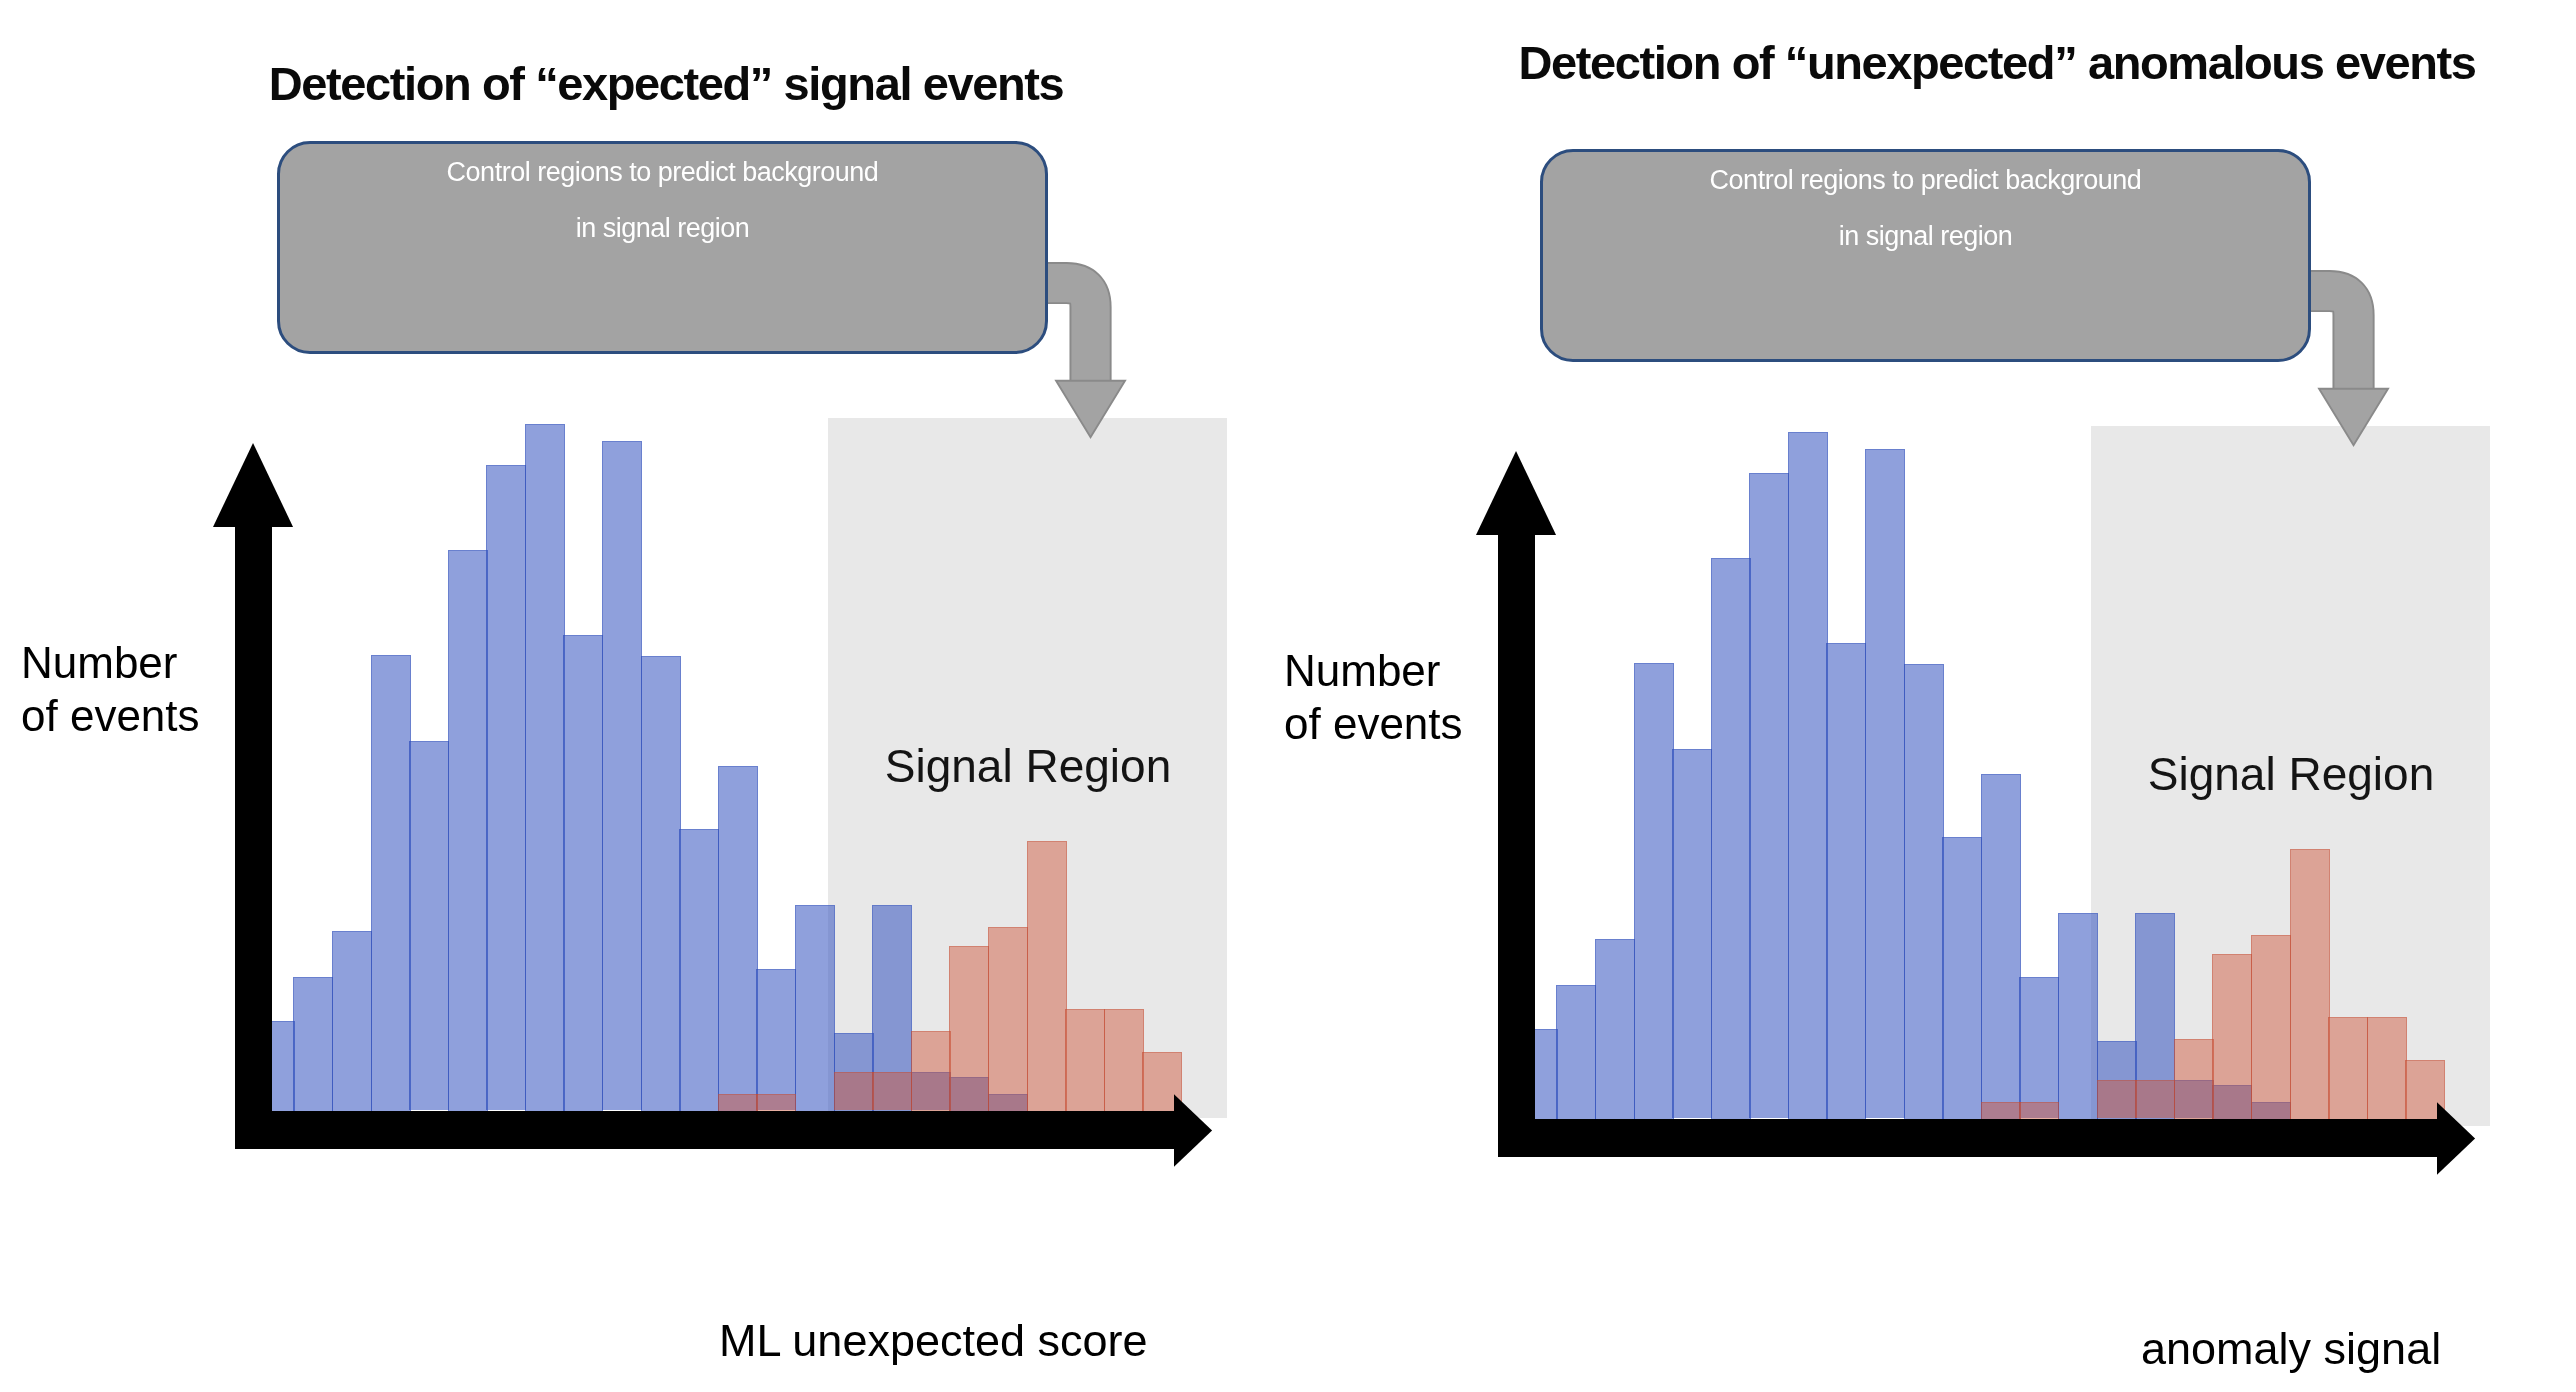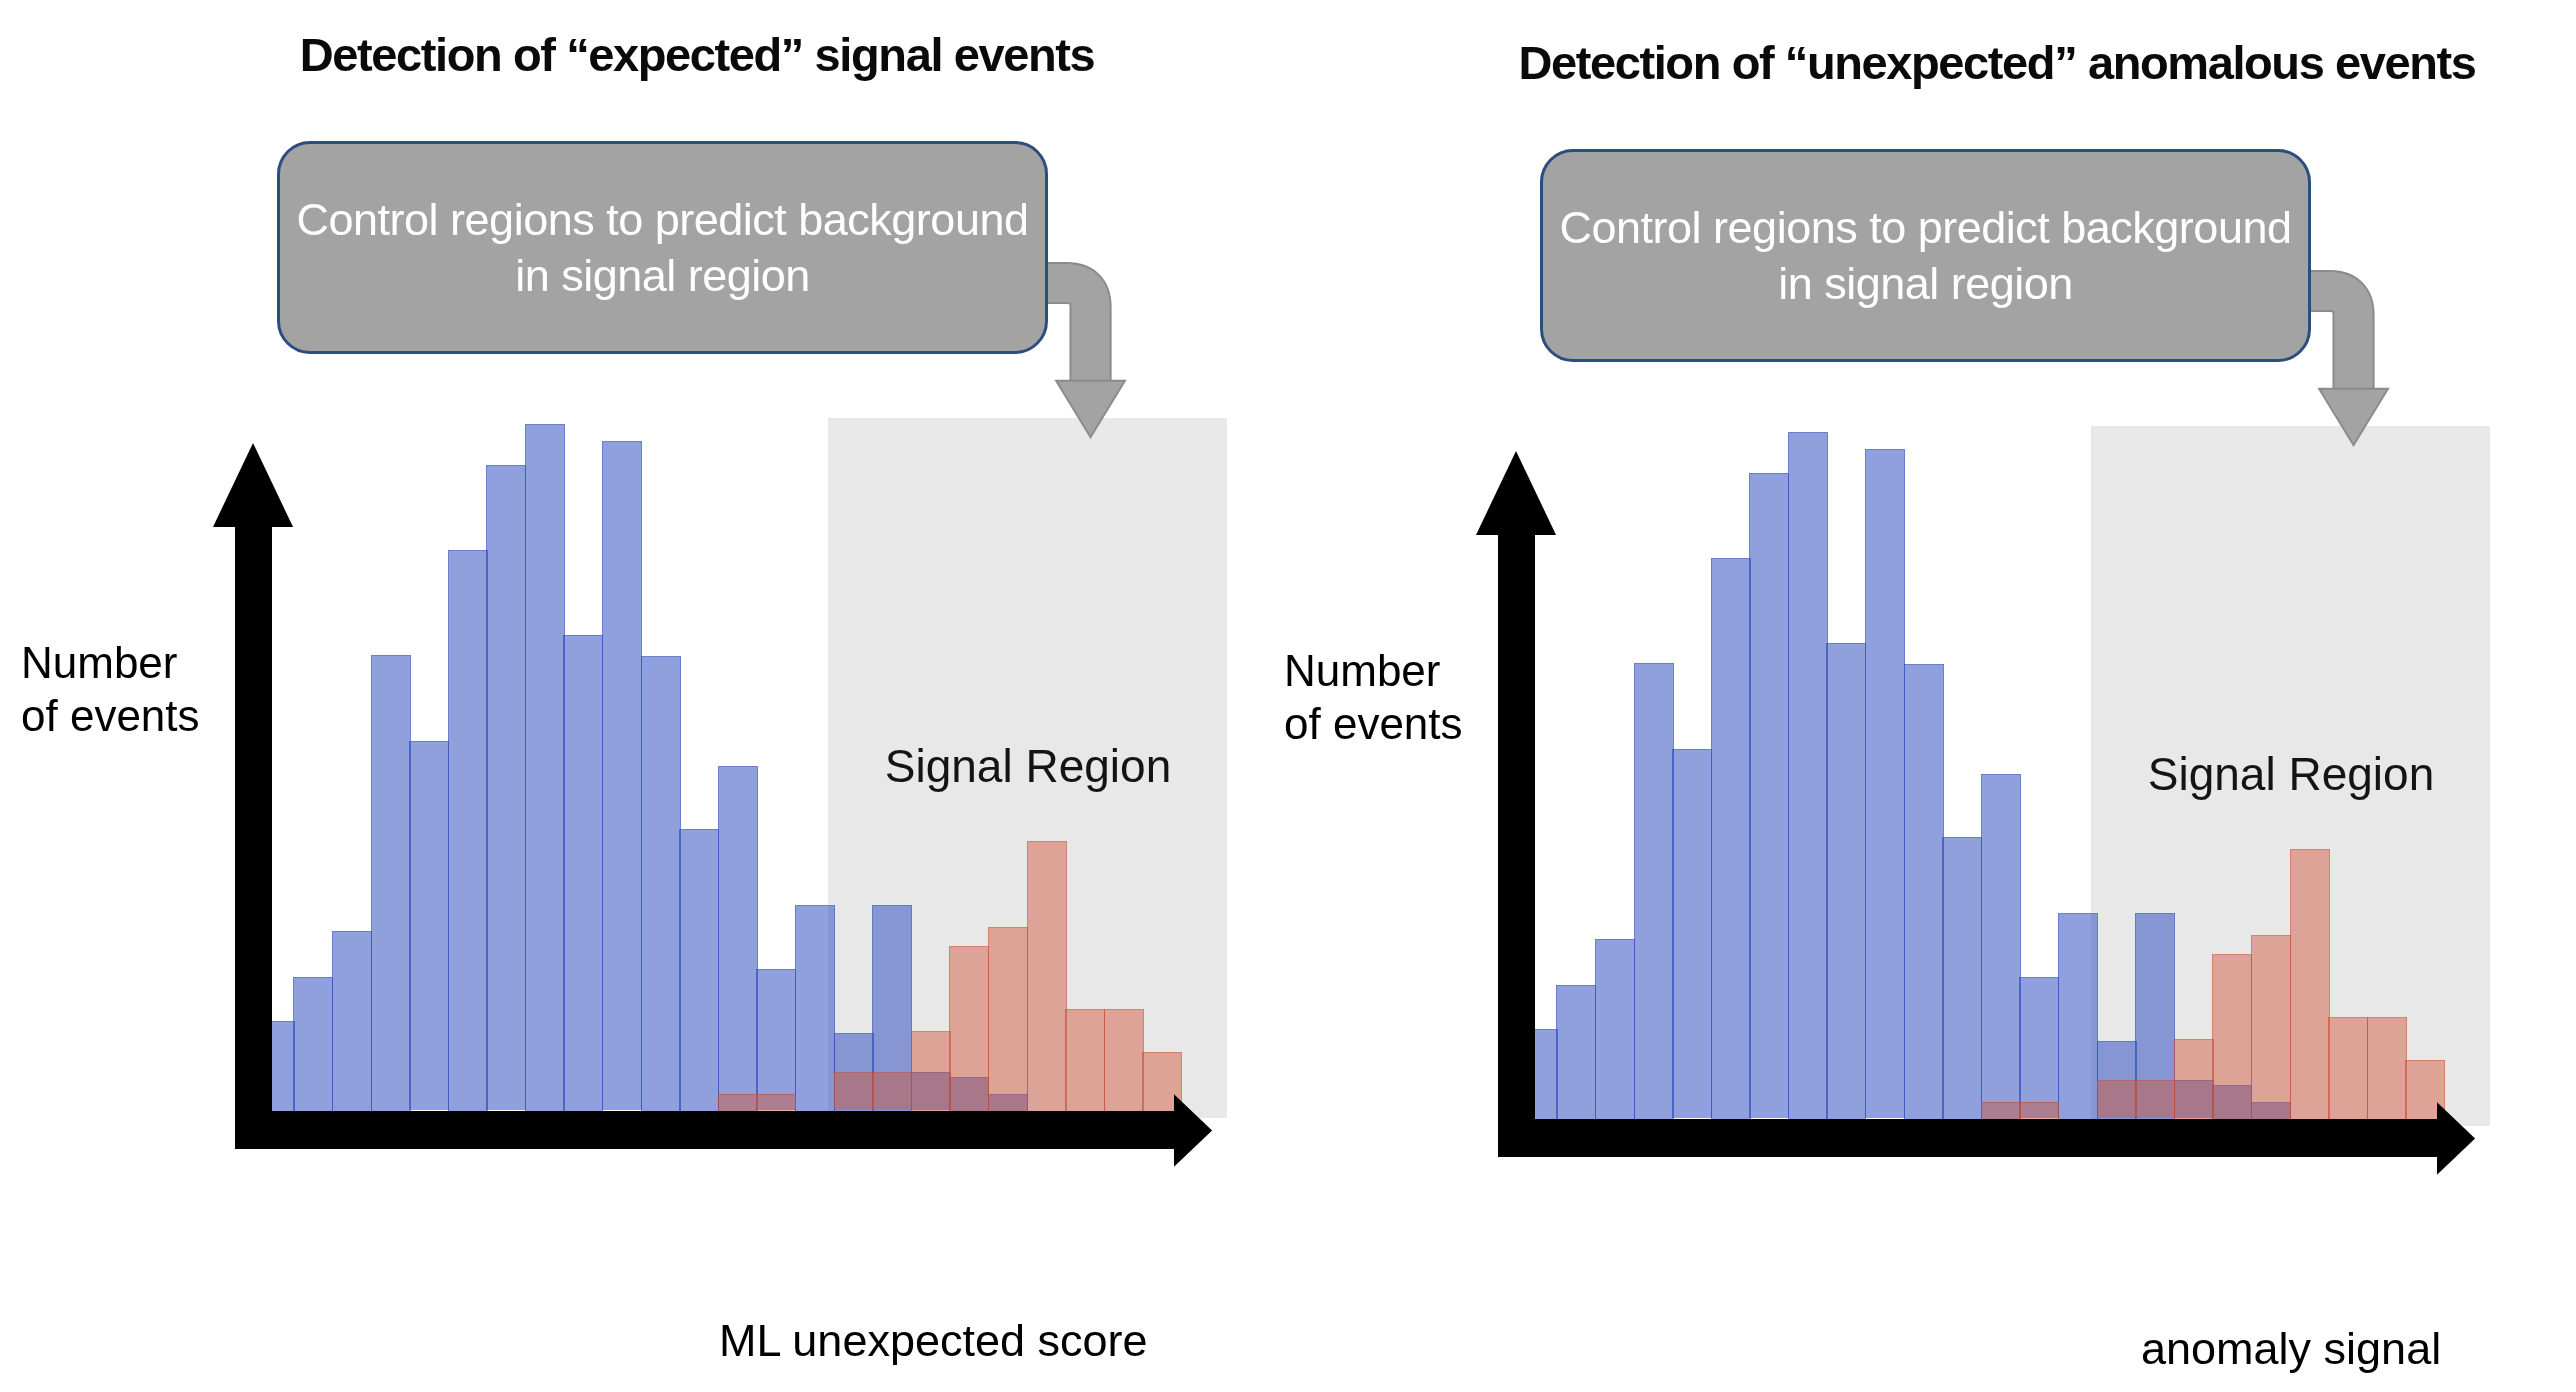--- a/index.html
+++ b/index.html
@@ -8,28 +8,28 @@
     font-family:"Liberation Sans", sans-serif;
   }
   .panel{position:absolute;top:0;width:1313px;height:1392px;}
   .panel[data-panel="0"]{left:0;}
   .panel[data-panel="1"]{left:1263px;margin-top:8px;}
 
   .title{
     position:absolute;top:27px;transform:translateX(-50%);
     font-size:47px;font-weight:600;letter-spacing:-1.4px;color:#0a0a0a;white-space:nowrap;
   }
-  .panel[data-panel="0"] .title{left:697px;}
+  .panel[data-panel="0"] .title{left:666px;margin-top:29px;}
   .panel[data-panel="1"] .title{left:734px;}
 
   .callout{
     position:absolute;left:277px;top:141px;width:771px;height:213px;box-sizing:border-box;
     background:#a3a3a3;border:3.8px solid #2c4d7e;border-radius:33px;
-    display:flex;flex-direction:column;align-items:center;justify-content:center;
-    color:#ffffff;font-size:45px;line-height:56px;letter-spacing:-0.5px;text-align:center;
+    display:flex;flex-direction:column;align-items:center;
+    color:#ffffff;font-size:27px;line-height:56px;letter-spacing:-0.5px;text-align:center;
     z-index:6;
   }
 
   .elbow{position:absolute;left:1034px;top:239px;z-index:5;}
 
   .sr{position:absolute;left:828px;top:418px;width:399px;height:700px;background:#e8e8e8;z-index:1;}
   .srlabel{
     position:absolute;left:1028px;top:739px;transform:translateX(-50%);
     font-size:46px;color:#141414;white-space:nowrap;z-index:2;
   }

